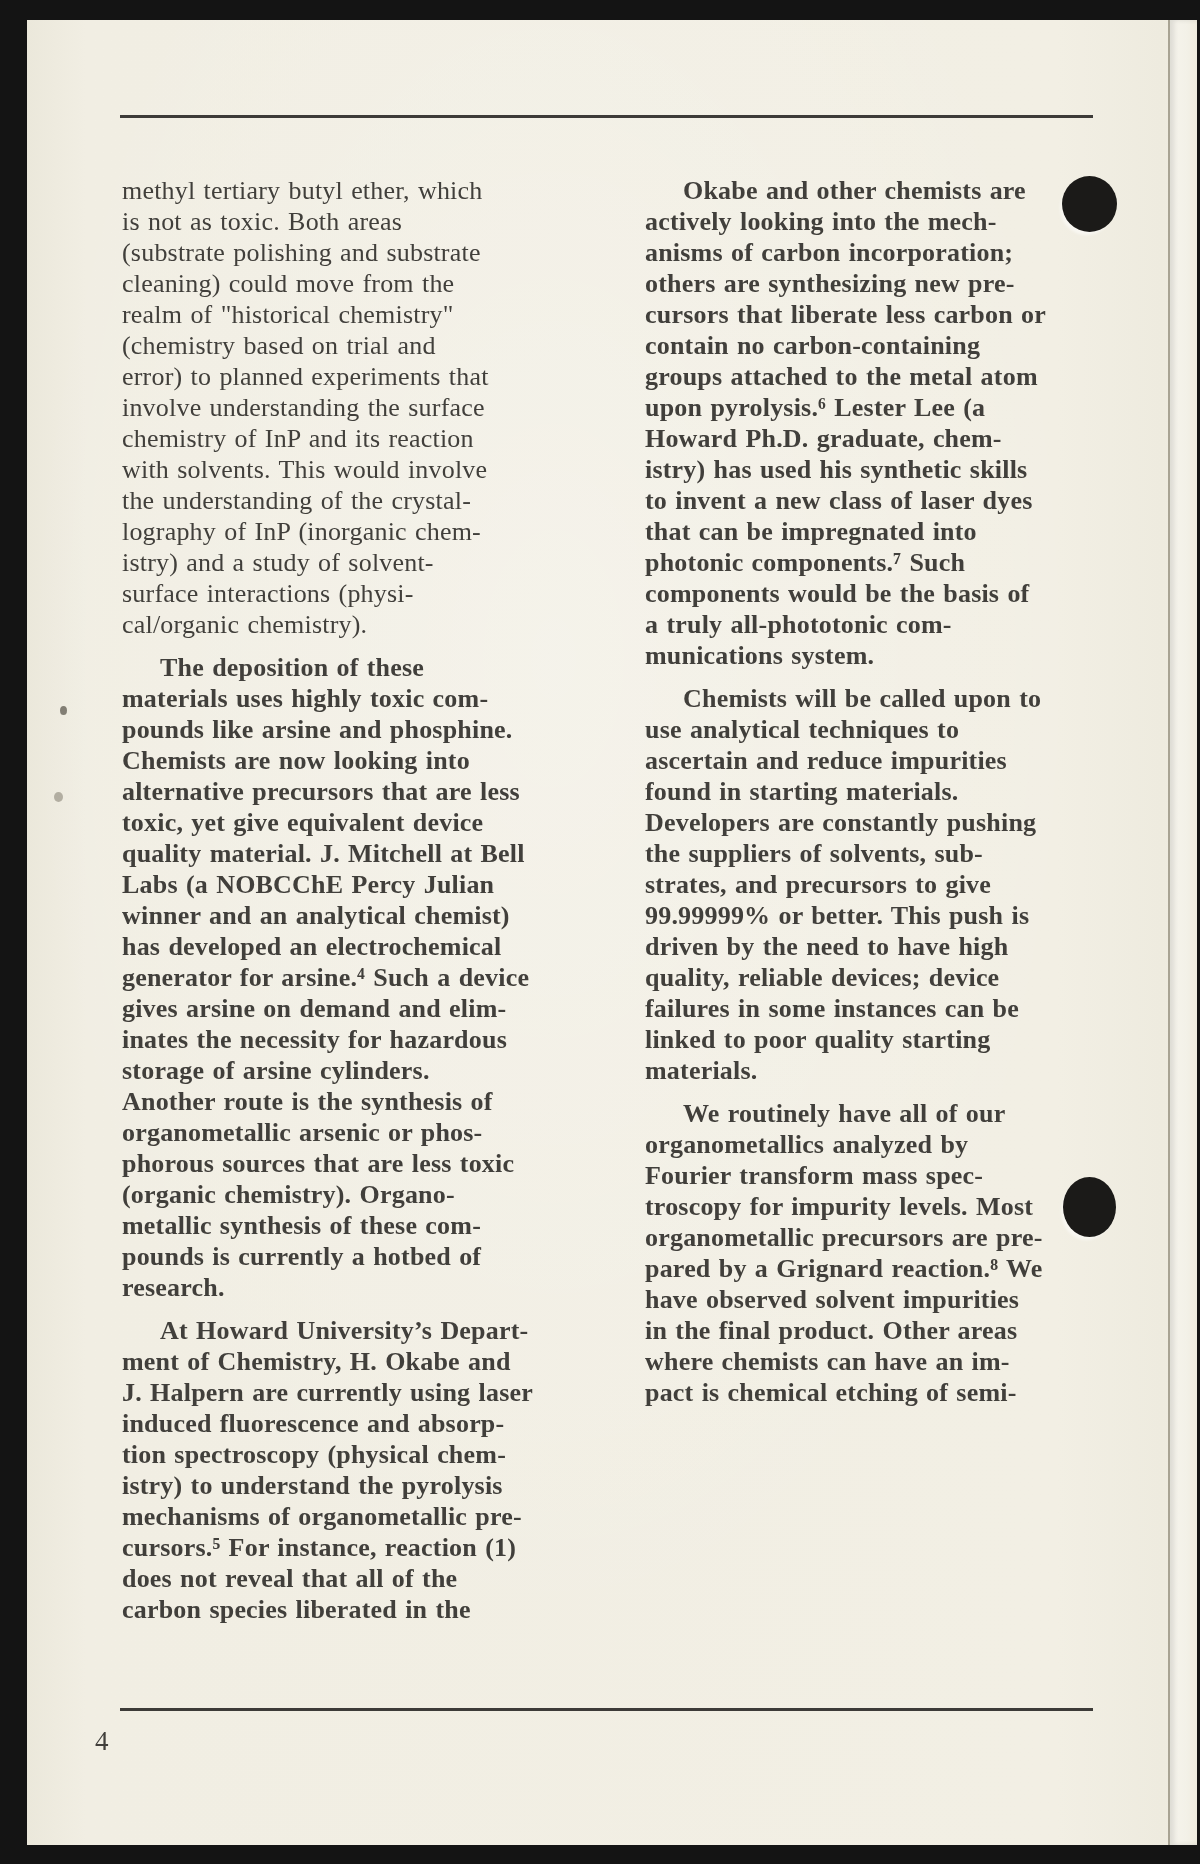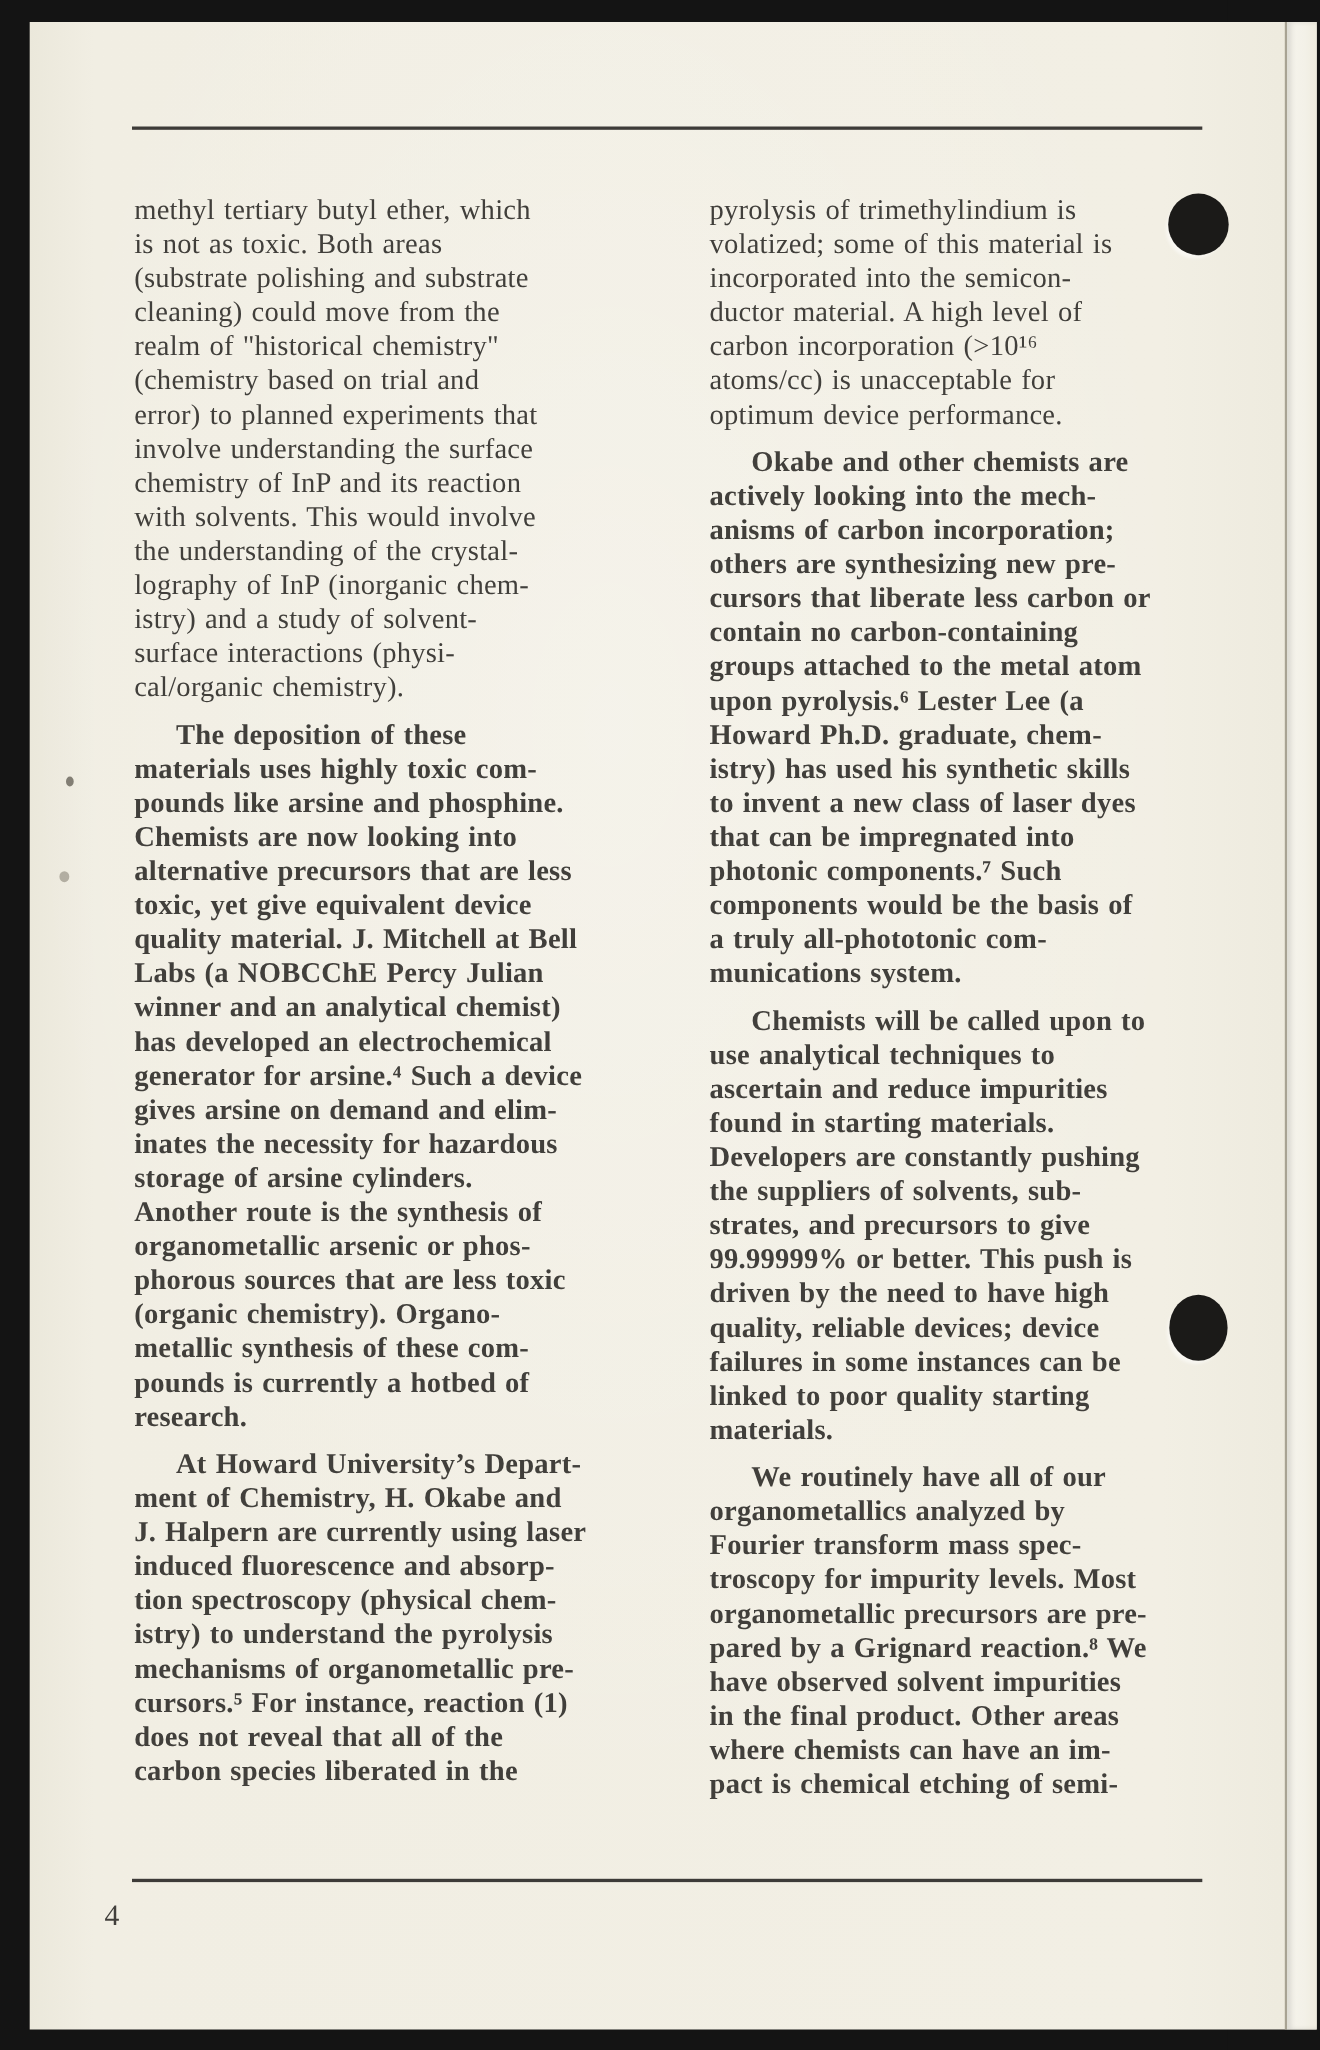--- a/index.html
+++ b/index.html
@@ -138,27 +138,20 @@
 induced fluorescence and absorp-
 tion spectroscopy (physical chem-
 istry) to understand the pyrolysis
 mechanisms of organometallic pre-
 cursors.⁵ For instance, reaction (1)
 does not reveal that all of the
 carbon species liberated in the</p>
     </div>
 
     <div class="col col-right">
-      <p class="para">pyrolysis of trimethylindium is
-volatized; some of this material is
-incorporated into the semicon-
-ductor material. A high level of
-carbon incorporation (&gt;10¹⁶
-atoms/cc) is unacceptable for
-optimum device performance.</p>
       <p class="para indent">Okabe and other chemists are
 actively looking into the mech-
 anisms of carbon incorporation;
 others are synthesizing new pre-
 cursors that liberate less carbon or
 contain no carbon-containing
 groups attached to the metal atom
 upon pyrolysis.⁶ Lester Lee (a
 Howard Ph.D. graduate, chem-
 istry) has used his synthetic skills

